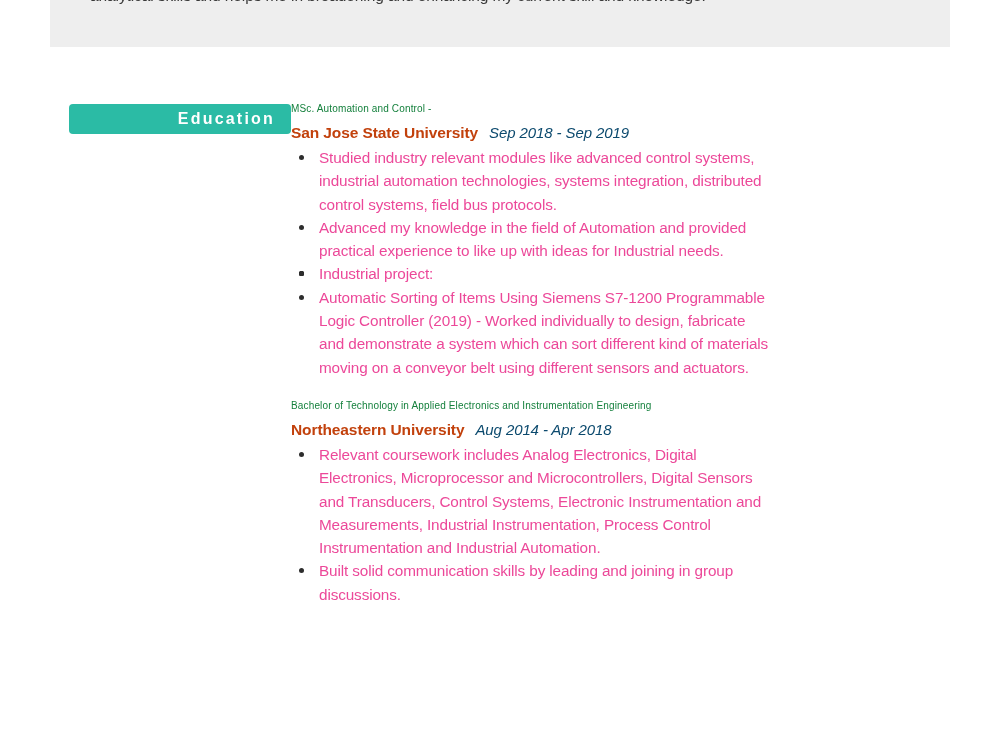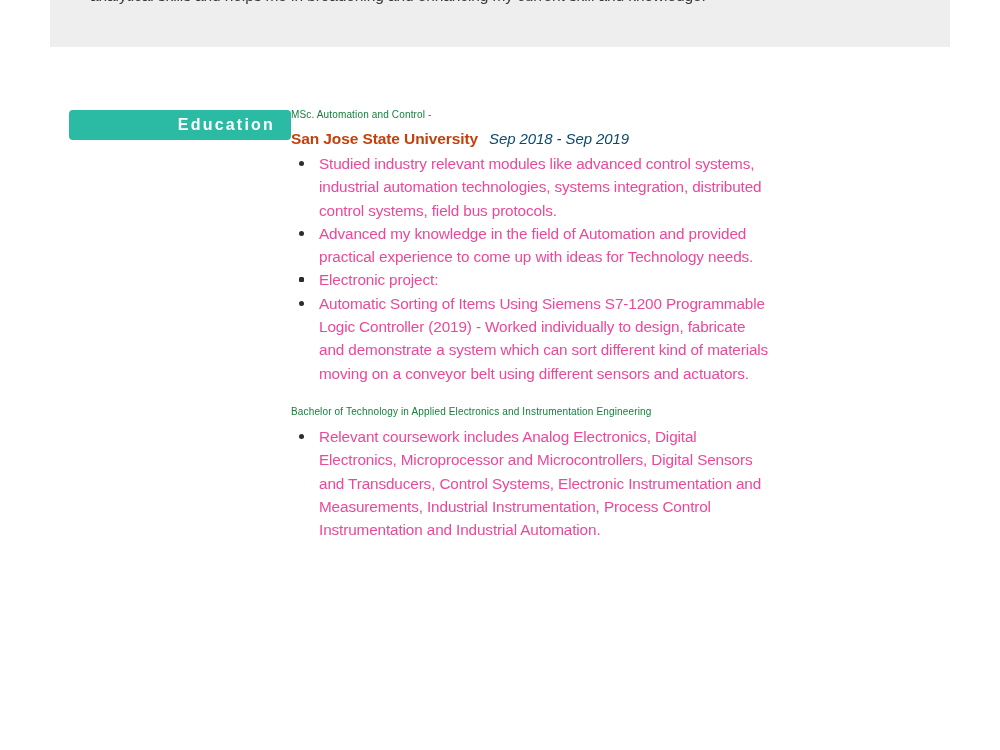--- a/index.html
+++ b/index.html
@@ -32,21 +32,21 @@
     font-size: 15.5px;
     line-height: 28px;
     color: #3a3a3a;
     letter-spacing: -0.1px;
   }
 
   
   .section {
     position: absolute;
     left: 0;
-    top: 96px;
+    top: 90px;
     width: 822px;
   }
   .section-inner {
     display: flex;
     align-items: flex-start;
   }
   .section-label-col {
     width: 291px;
     flex: 0 0 291px;
     padding-left: 69px;
@@ -148,47 +148,54 @@
         <div class="entry-meta">
           <span class="entry-org">San Jose State University</span><span class="entry-dates">Sep 2018 - Sep 2019</span>
         </div>
         <ul class="entry-bullets">
           <li>
             <span class="bullet-dot"></span>
             <span>Studied industry relevant modules like advanced control systems, industrial automation technologies, systems integration, distributed control systems, field bus protocols.</span>
           </li>
           <li>
             <span class="bullet-dot"></span>
-            <span>Advanced my knowledge in the field of Automation and provided practical experience to come up with ideas for Technology needs.</span>
-          </li>
-          <li>
-            <span class="bullet-dot"></span>
-          </li>
-          <li>
-            <span class="bullet-dot"></span>
-          </li>
-          <li>
-            <span class="bullet-dot"></span>
-          </li>
-          <li>
-            <span class="bullet-dot"></span>
-            <span>Electronic project:</span>
+            <span>Advanced my knowledge in the field of Automation and provided practical experience to like up with ideas for Industrial needs.</span>
+          </li>
+          <li>
+            <span class="bullet-dot"></span>
+          </li>
+          <li>
+            <span class="bullet-dot"></span>
+          </li>
+          <li>
+            <span class="bullet-dot"></span>
+          </li>
+          <li>
+            <span class="bullet-dot"></span>
+            <span>Industrial project:</span>
           </li>
           <li>
             <span class="bullet-dot"></span>
             <span>Automatic Sorting of Items Using Siemens S7-1200 Programmable Logic Controller (2019) - Worked individually to design, fabricate and demonstrate a system which can sort different kind of materials moving on a conveyor belt using different sensors and actuators.</span>
           </li>
         </ul>
       </div>
 
       <div class="entry">
         <div class="entry-title">Bachelor of Technology in Applied Electronics and Instrumentation Engineering</div>
+        <div class="entry-meta">
+          <span class="entry-org">Northeastern University</span><span class="entry-dates">Aug 2014 - Apr 2018</span>
+        </div>
         <ul class="entry-bullets">
           <li>
             <span class="bullet-dot"></span>
             <span>Relevant coursework includes Analog Electronics, Digital Electronics, Microprocessor and Microcontrollers, Digital Sensors and Transducers, Control Systems, Electronic Instrumentation and Measurements, Industrial Instrumentation, Process Control Instrumentation and Industrial Automation.</span>
+          </li>
+          <li>
+            <span class="bullet-dot"></span>
+            <span>Built solid communication skills by leading and joining in group discussions.</span>
           </li>
         </ul>
       </div>
 
     </div>
   </div>
 </div>
 
 </body></html>

